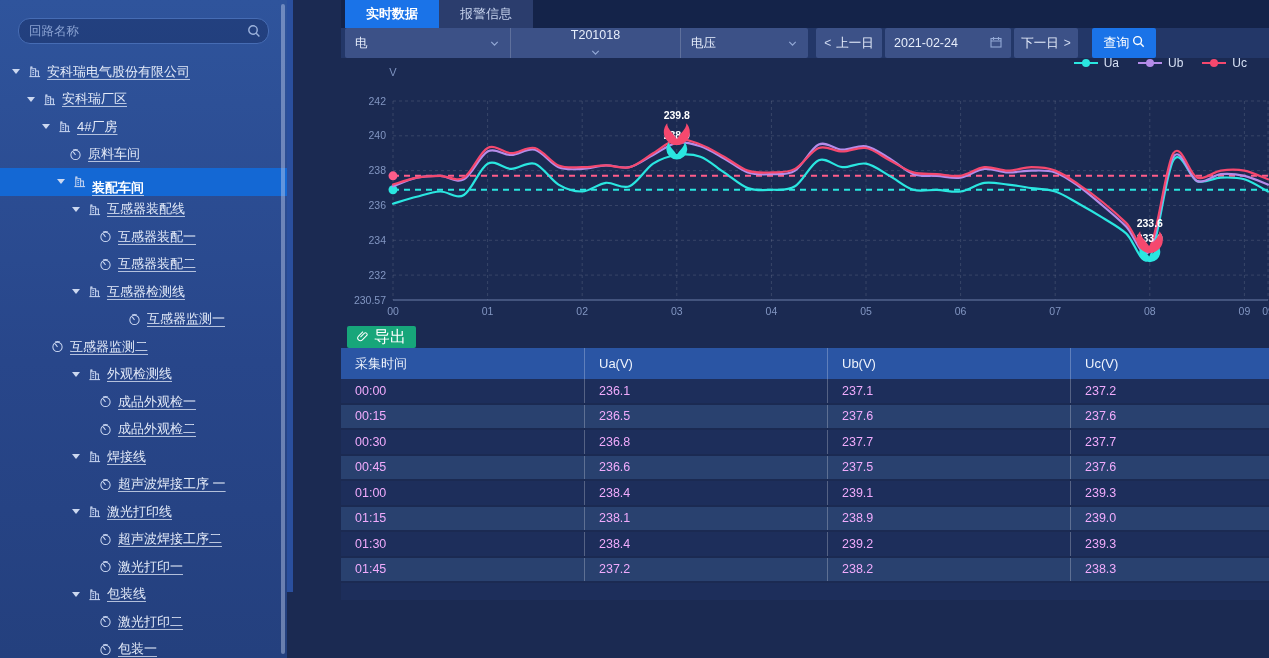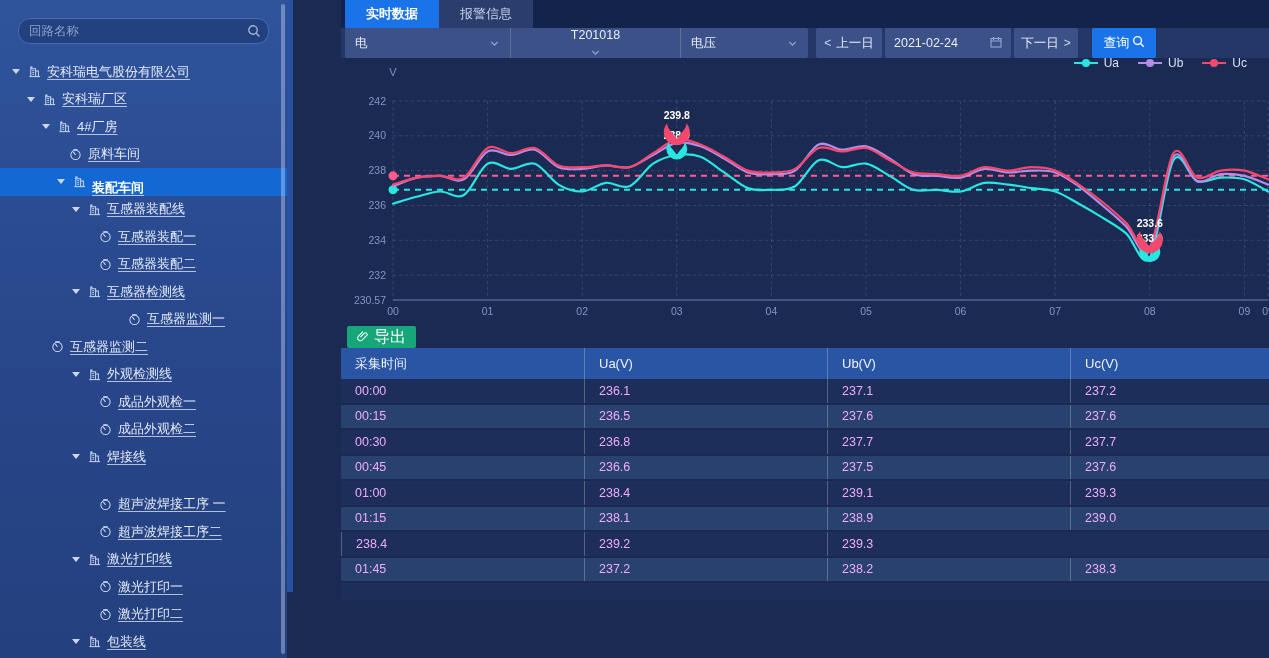--- a/index.html
+++ b/index.html
@@ -266,89 +266,89 @@
             <svg width="13" height="13" viewBox="0 0 14 14">
               <path d="M3 12.5V4h5.2v8.5" fill="none" stroke="currentColor" stroke-width="1.1"></path>
               <path d="M8.2 6.5h3v6" fill="none" stroke="currentColor" stroke-width="1.1"></path>
               <path d="M1.5 12.5h11.5" stroke="currentColor" stroke-width="1.1"></path>
               <path d="M3 4V1.8l1.8.6L3 3" fill="none" stroke="currentColor" stroke-width="1"></path>
               <path d="M4.6 6h2M4.6 8h2M4.6 10h2" stroke="currentColor" stroke-width="1"></path>
             </svg>
           </span>
           <span class="lbl">焊接线</span>
         </div>
-        <div class="trow" style="padding-left: 87px; margin-top: 20px;">
+        <div class="trow" style="padding-left: 87px;">
           <span class="tspacer"></span>
           <span class="ticon">
             <svg width="13" height="13" viewBox="0 0 14 14">
               <circle cx="7" cy="7.5" r="5" fill="none" stroke="currentColor" stroke-width="1.1"></circle>
               <path d="M7 7.5 4.6 4.2" stroke="currentColor" stroke-width="1.2"></path>
               <path d="M4.4 2.2 A6 6 0 0 1 9.6 2.2" fill="none" stroke="currentColor" stroke-width="1.1"></path>
             </svg>
           </span>
           <span class="lbl">超声波焊接工序 一</span>
         </div>
+        <div class="trow" style="padding-left: 72px;">
+          <span class="tarrow"></span>
+          <span class="ticon">
+            <svg width="13" height="13" viewBox="0 0 14 14">
+              <path d="M3 12.5V4h5.2v8.5" fill="none" stroke="currentColor" stroke-width="1.1"></path>
+              <path d="M8.2 6.5h3v6" fill="none" stroke="currentColor" stroke-width="1.1"></path>
+              <path d="M1.5 12.5h11.5" stroke="currentColor" stroke-width="1.1"></path>
+              <path d="M3 4V1.8l1.8.6L3 3" fill="none" stroke="currentColor" stroke-width="1"></path>
+              <path d="M4.6 6h2M4.6 8h2M4.6 10h2" stroke="currentColor" stroke-width="1"></path>
+            </svg>
+          </span>
+          <span class="lbl">激光打印线</span>
+        </div>
         <div class="trow" style="padding-left: 87px;">
           <span class="tspacer"></span>
           <span class="ticon">
             <svg width="13" height="13" viewBox="0 0 14 14">
               <circle cx="7" cy="7.5" r="5" fill="none" stroke="currentColor" stroke-width="1.1"></circle>
               <path d="M7 7.5 4.6 4.2" stroke="currentColor" stroke-width="1.2"></path>
               <path d="M4.4 2.2 A6 6 0 0 1 9.6 2.2" fill="none" stroke="currentColor" stroke-width="1.1"></path>
             </svg>
           </span>
           <span class="lbl">超声波焊接工序二</span>
         </div>
+        <div class="trow" style="padding-left: 87px;">
+          <span class="tspacer"></span>
+          <span class="ticon">
+            <svg width="13" height="13" viewBox="0 0 14 14">
+              <circle cx="7" cy="7.5" r="5" fill="none" stroke="currentColor" stroke-width="1.1"></circle>
+              <path d="M7 7.5 4.6 4.2" stroke="currentColor" stroke-width="1.2"></path>
+              <path d="M4.4 2.2 A6 6 0 0 1 9.6 2.2" fill="none" stroke="currentColor" stroke-width="1.1"></path>
+            </svg>
+          </span>
+          <span class="lbl">激光打印一</span>
+        </div>
         <div class="trow" style="padding-left: 72px;">
           <span class="tarrow"></span>
           <span class="ticon">
             <svg width="13" height="13" viewBox="0 0 14 14">
               <path d="M3 12.5V4h5.2v8.5" fill="none" stroke="currentColor" stroke-width="1.1"></path>
               <path d="M8.2 6.5h3v6" fill="none" stroke="currentColor" stroke-width="1.1"></path>
               <path d="M1.5 12.5h11.5" stroke="currentColor" stroke-width="1.1"></path>
               <path d="M3 4V1.8l1.8.6L3 3" fill="none" stroke="currentColor" stroke-width="1"></path>
               <path d="M4.6 6h2M4.6 8h2M4.6 10h2" stroke="currentColor" stroke-width="1"></path>
             </svg>
           </span>
-          <span class="lbl">激光打印线</span>
-        </div>
-        <div class="trow" style="padding-left: 87px;">
-          <span class="tspacer"></span>
-          <span class="ticon">
-            <svg width="13" height="13" viewBox="0 0 14 14">
-              <circle cx="7" cy="7.5" r="5" fill="none" stroke="currentColor" stroke-width="1.1"></circle>
-              <path d="M7 7.5 4.6 4.2" stroke="currentColor" stroke-width="1.2"></path>
-              <path d="M4.4 2.2 A6 6 0 0 1 9.6 2.2" fill="none" stroke="currentColor" stroke-width="1.1"></path>
-            </svg>
-          </span>
-          <span class="lbl">激光打印一</span>
+          <span class="lbl">包装线</span>
         </div>
         <div class="trow" style="padding-left: 87px;">
           <span class="tspacer"></span>
           <span class="ticon">
             <svg width="13" height="13" viewBox="0 0 14 14">
               <circle cx="7" cy="7.5" r="5" fill="none" stroke="currentColor" stroke-width="1.1"></circle>
               <path d="M7 7.5 4.6 4.2" stroke="currentColor" stroke-width="1.2"></path>
               <path d="M4.4 2.2 A6 6 0 0 1 9.6 2.2" fill="none" stroke="currentColor" stroke-width="1.1"></path>
             </svg>
           </span>
           <span class="lbl">激光打印二</span>
-        </div>
-        <div class="trow" style="padding-left: 72px;">
-          <span class="tarrow"></span>
-          <span class="ticon">
-            <svg width="13" height="13" viewBox="0 0 14 14">
-              <path d="M3 12.5V4h5.2v8.5" fill="none" stroke="currentColor" stroke-width="1.1"></path>
-              <path d="M8.2 6.5h3v6" fill="none" stroke="currentColor" stroke-width="1.1"></path>
-              <path d="M1.5 12.5h11.5" stroke="currentColor" stroke-width="1.1"></path>
-              <path d="M3 4V1.8l1.8.6L3 3" fill="none" stroke="currentColor" stroke-width="1"></path>
-              <path d="M4.6 6h2M4.6 8h2M4.6 10h2" stroke="currentColor" stroke-width="1"></path>
-            </svg>
-          </span>
-          <span class="lbl">包装线</span>
         </div>
         <div class="trow" style="padding-left: 87px;">
           <span class="tspacer"></span>
           <span class="ticon">
             <svg width="13" height="13" viewBox="0 0 14 14">
               <circle cx="7" cy="7.5" r="5" fill="none" stroke="currentColor" stroke-width="1.1"></circle>
               <path d="M7 7.5 4.6 4.2" stroke="currentColor" stroke-width="1.2"></path>
               <path d="M4.4 2.2 A6 6 0 0 1 9.6 2.2" fill="none" stroke="currentColor" stroke-width="1.1"></path>
             </svg>
           </span>
@@ -562,20 +562,21 @@
           <div class="tcell c2">239.1</div>
           <div class="tcell c3">239.3</div>
         </div>
         <div class="trowd even">
           <div class="tcell c0">01:15</div>
           <div class="tcell c1">238.1</div>
           <div class="tcell c2">238.9</div>
           <div class="tcell c3">239.0</div>
         </div>
         <div class="trowd odd">
+          <div class="tcell c0">01:30</div>
           <div class="tcell c1">238.4</div>
           <div class="tcell c2">239.2</div>
           <div class="tcell c3">239.3</div>
         </div>
         <div class="trowd even">
           <div class="tcell c0">01:45</div>
           <div class="tcell c1">237.2</div>
           <div class="tcell c2">238.2</div>
           <div class="tcell c3">238.3</div>
         </div>

